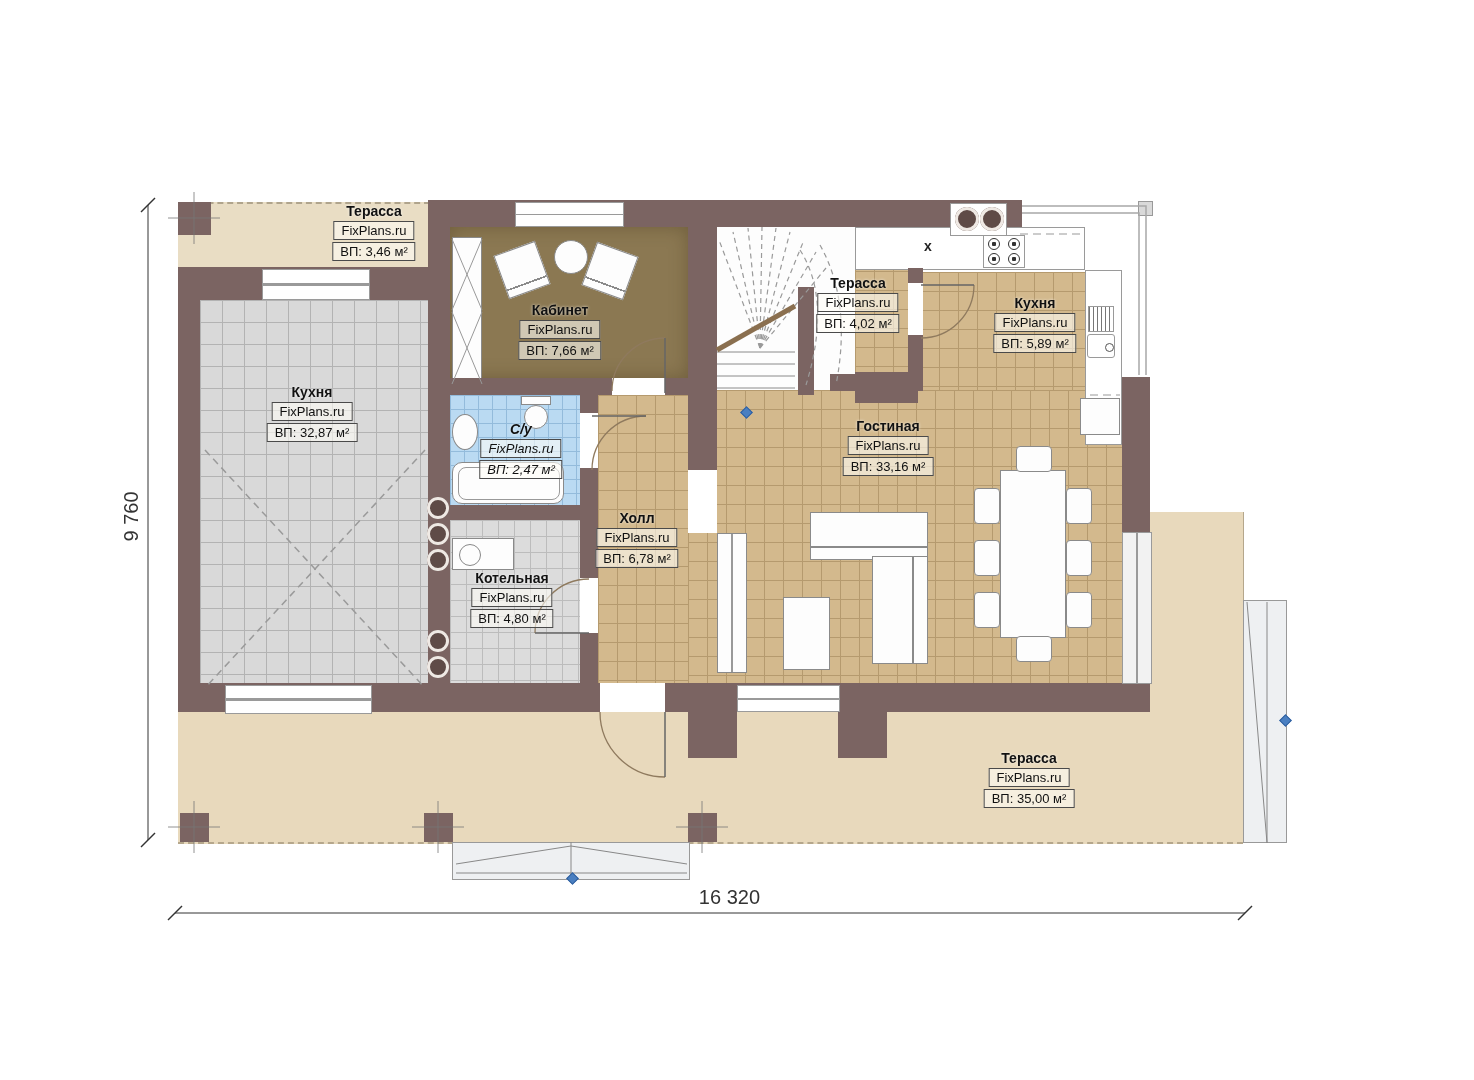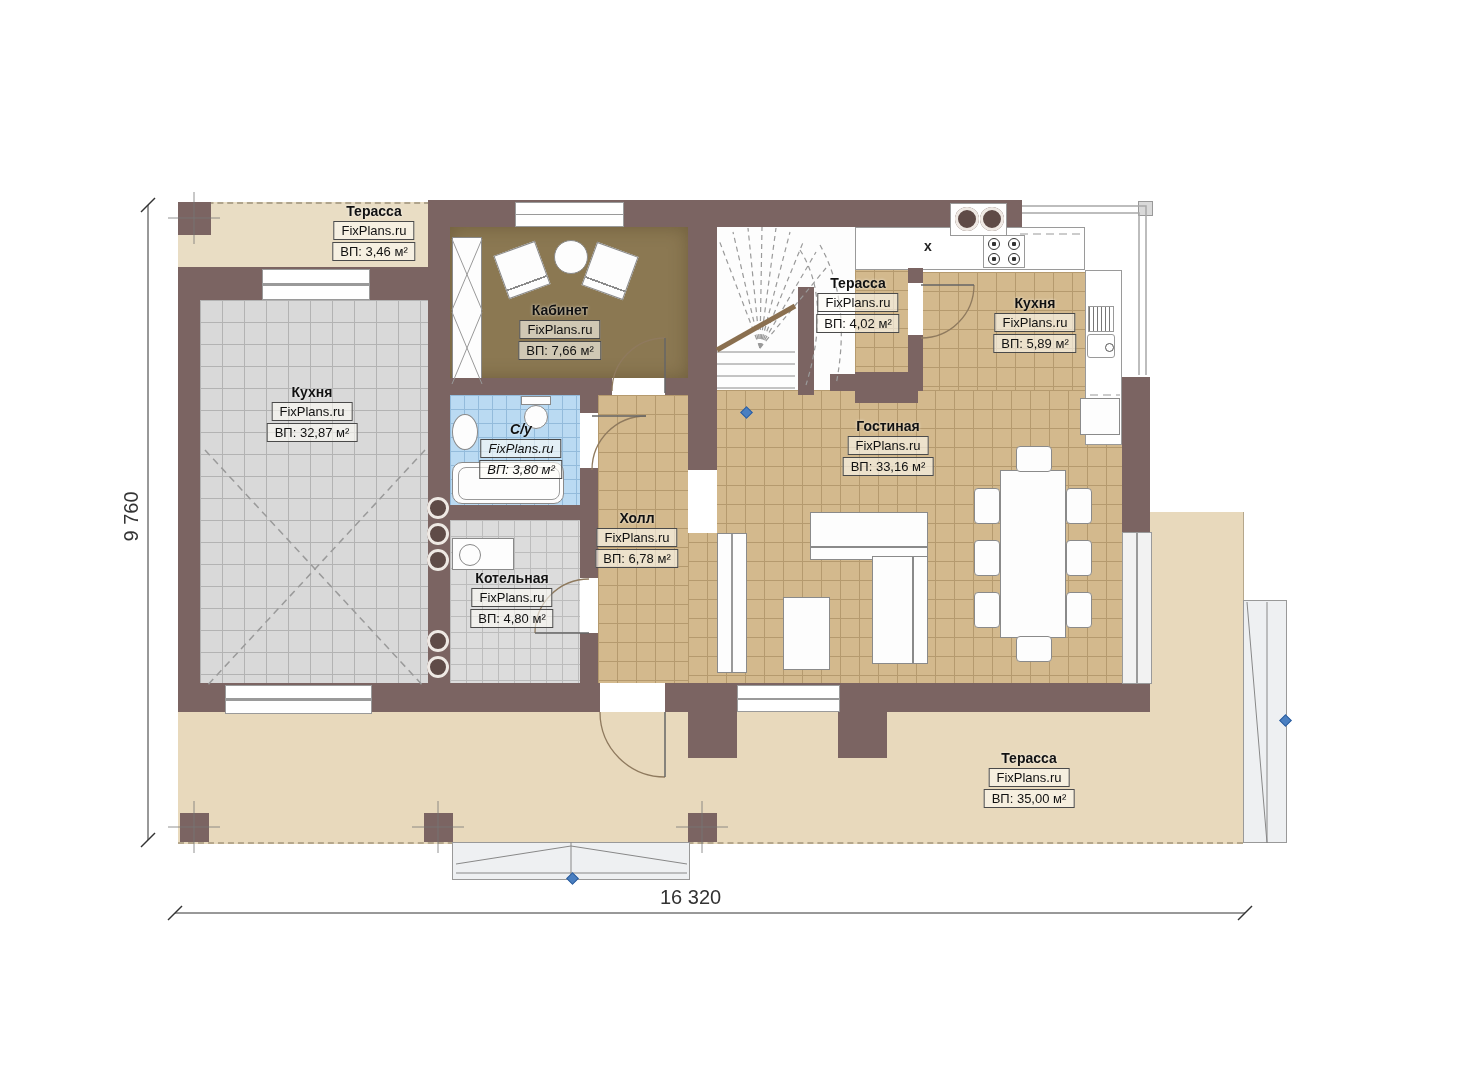--- a/index.html
+++ b/index.html
@@ -278,21 +278,21 @@
     <span class="rbox">ВП: 32,87 м²</span>
   </div>
   <div class="rlabel" style="left:560px;top:302px;text-align:center;">
     <div class="rname">Кабинет</div>
     <span class="rbox">FixPlans.ru</span>
     <span class="rbox">ВП: 7,66 м²</span>
   </div>
   <div class="rlabel" style="left:521px;top:421px;font-style:italic;">
     <div class="rname">С/у</div>
     <span class="rbox">FixPlans.ru</span>
-    <span class="rbox">ВП: 3,80 м²</span>
+    <span class="rbox">ВП: 2,47 м²</span>
   </div>
   <div class="rlabel" style="left:512px;top:570px;">
     <div class="rname">Котельная</div>
     <span class="rbox">FixPlans.ru</span>
     <span class="rbox">ВП: 4,80 м²</span>
   </div>
   <div class="rlabel" style="left:637px;top:510px;">
     <div class="rname">Холл</div>
     <span class="rbox">FixPlans.ru</span>
     <span class="rbox">ВП: 6,78 м²</span>
@@ -311,16 +311,16 @@
     <div class="rname">Гостиная</div>
     <span class="rbox">FixPlans.ru</span>
     <span class="rbox">ВП: 33,16 м²</span>
   </div>
   <div class="rlabel" style="left:1029px;top:750px;">
     <div class="rname">Терасса</div>
     <span class="rbox">FixPlans.ru</span>
     <span class="rbox">ВП: 35,00 м²</span>
   </div>
 
-  <div class="dimtext" style="left:660px;top:886px;width:100px;text-align:left;">16 320</div>
+  <div class="dimtext" style="left:660px;top:886px;width:100px;text-align:right;">16 320</div>
   <div class="dimtext" style="left:96px;top:505px;transform:rotate(-90deg);transform-origin:center;width:70px;text-align:center;">9 760</div>
 
 </div>
 
 </body></html>

